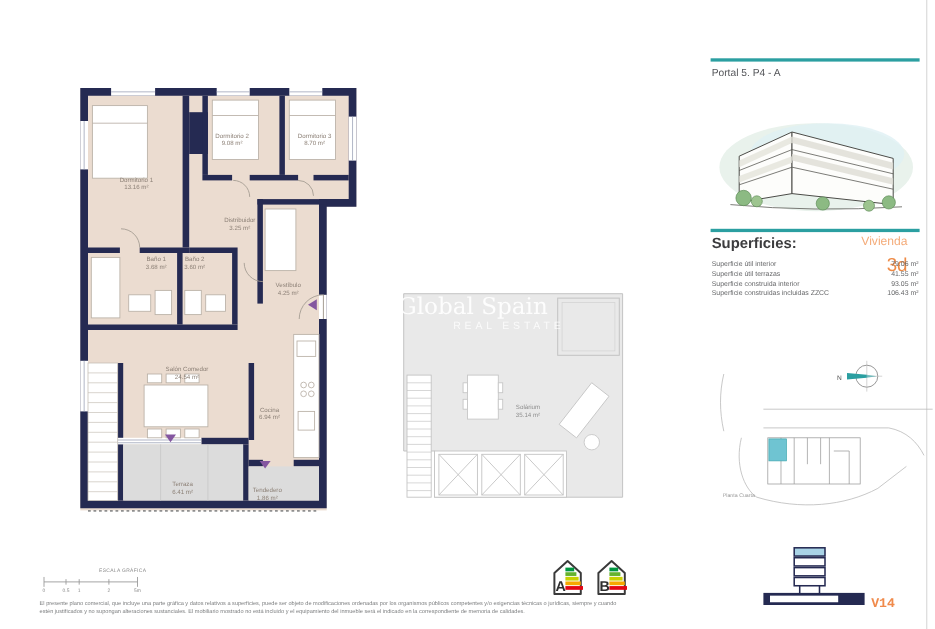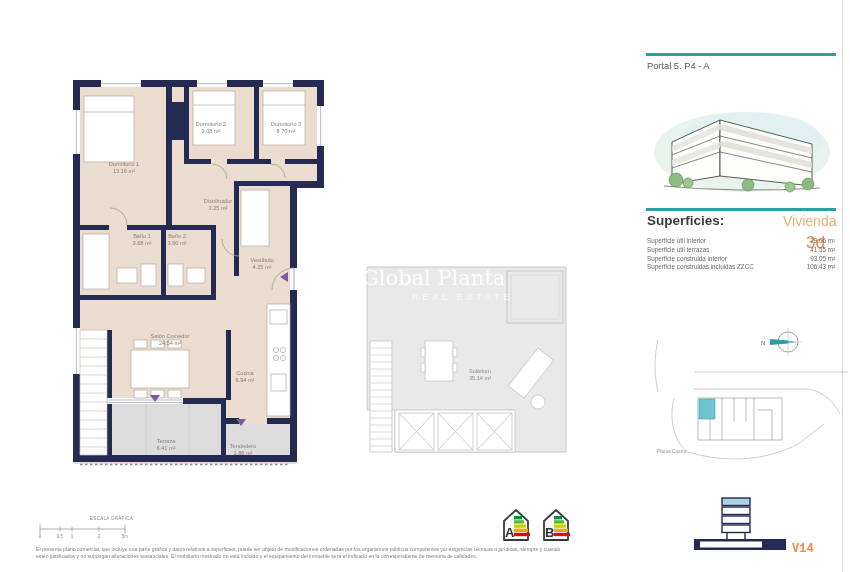--- a/index.html
+++ b/index.html
@@ -16,21 +16,21 @@
   
   .watermark{position:absolute;left:362px;top:266px;pointer-events:none;}
   .wm1{font-family:"DejaVu Serif",serif;font-size:21px;color:rgba(255,255,255,.88);}
   .wm2{font-size:9.5px;letter-spacing:3.5px;color:rgba(255,255,255,.8);margin:1px 0 16px 50px;}
 
   
   .rule{position:absolute;left:646px;width:190px;height:2.5px;background:#2b9fa1;}
   .portal{position:absolute;left:647px;top:61px;font-size:9.3px;color:#55565a;}
   .sup-title{position:absolute;left:647px;top:213px;font-size:13.5px;font-weight:bold;color:#3c3c3e;}
   .viv{position:absolute;left:735px;top:213px;width:90px;text-align:right;}
-  .viv-l{font-size:14px;color:#f4ab79;vertical-align:3px;margin-left:48px;}
+  .viv-l{font-size:11px;color:#f4ab79;vertical-align:3px;margin-left:48px;}
   .viv-v{font-size:17px;font-weight:normal;color:#ee8a45;}
   .sup-rows{position:absolute;left:647px;top:237px;width:188px;}
   .srow{display:flex;justify-content:space-between;font-size:6.3px;color:#68696b;line-height:8.8px;}
   .site-caption{position:absolute;left:657px;top:449px;font-size:4.8px;color:#9a9a9a;}
   .version{position:absolute;left:792px;top:542px;font-size:12px;font-weight:bold;color:#f08a4b;font-family:Liberation Mono, monospace;}
 
   
   .scalebar{position:absolute;left:38px;top:516px;width:95px;height:26px;}
   .scale-title{position:absolute;right:0;top:0;font-size:4.5px;color:#8a8a8a;letter-spacing:.3px;}
   .scale-tick-label{position:absolute;top:18px;transform:translateX(-50%);font-size:4.5px;color:#8a8a8a;}
@@ -234,21 +234,21 @@
         <rect x="98" y="110" width="4" height="9"></rect>
     </g>
 
     <g fill="#fff" stroke="#c6c6c6" stroke-width="0.8">
       <rect x="166" y="96" width="20" height="48" transform="rotate(38 176 120)"></rect>
       <circle cx="183" cy="149" r="7"></circle>
     </g>
   </svg>
 
   <div class="watermark">
-    <div class="wm1">Global Planta</div>
+    <div class="wm1">Global Spain</div>
     <div class="wm2">REAL ESTATE</div>
   </div>
 
   <div class="plan-label sol-label" style="left:480px;top:375px;">
     <span class="rn">Solárium</span>
     <span class="ra">35.14 m²</span>
   </div>
 
   <div class="rule" style="top:53px;"></div>
   <div class="portal">Portal 5. P4 - A</div>

